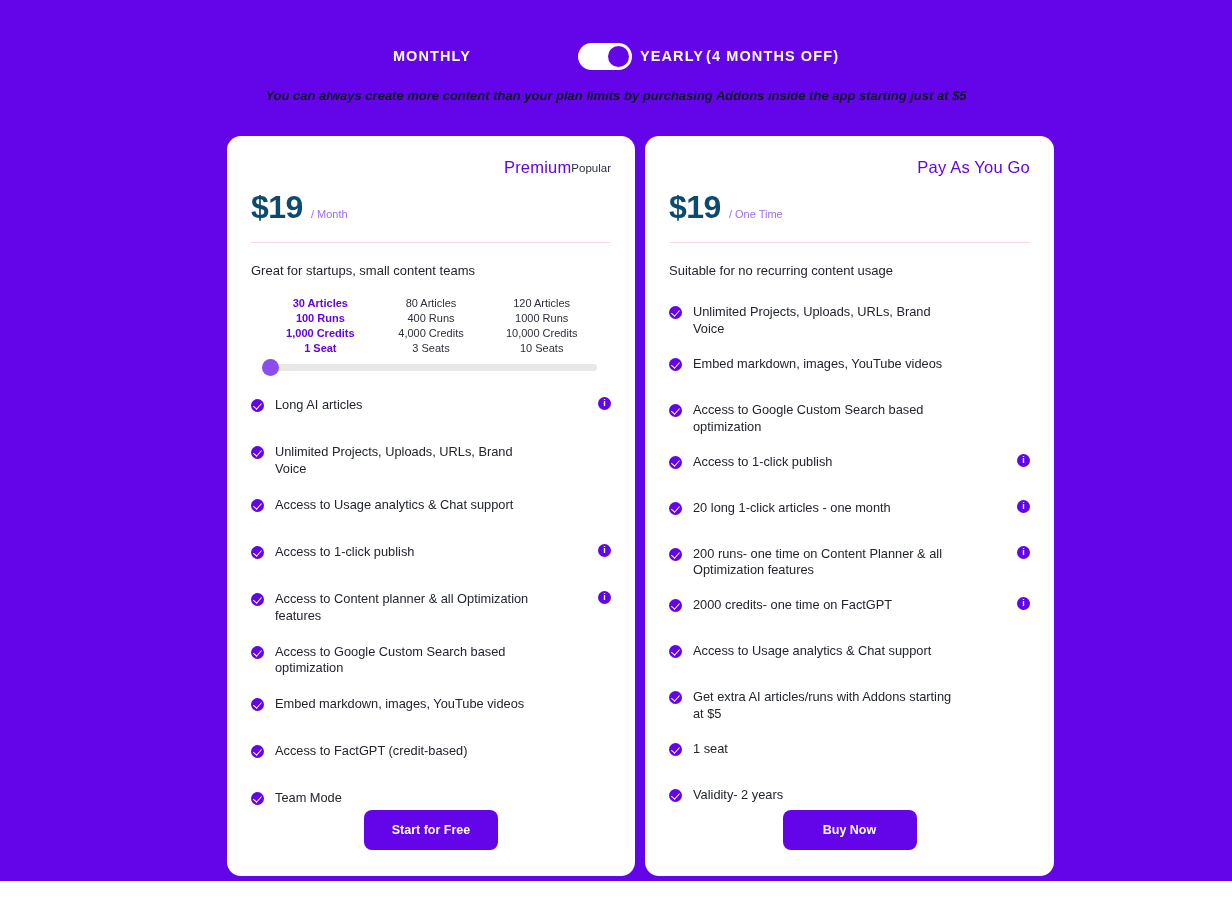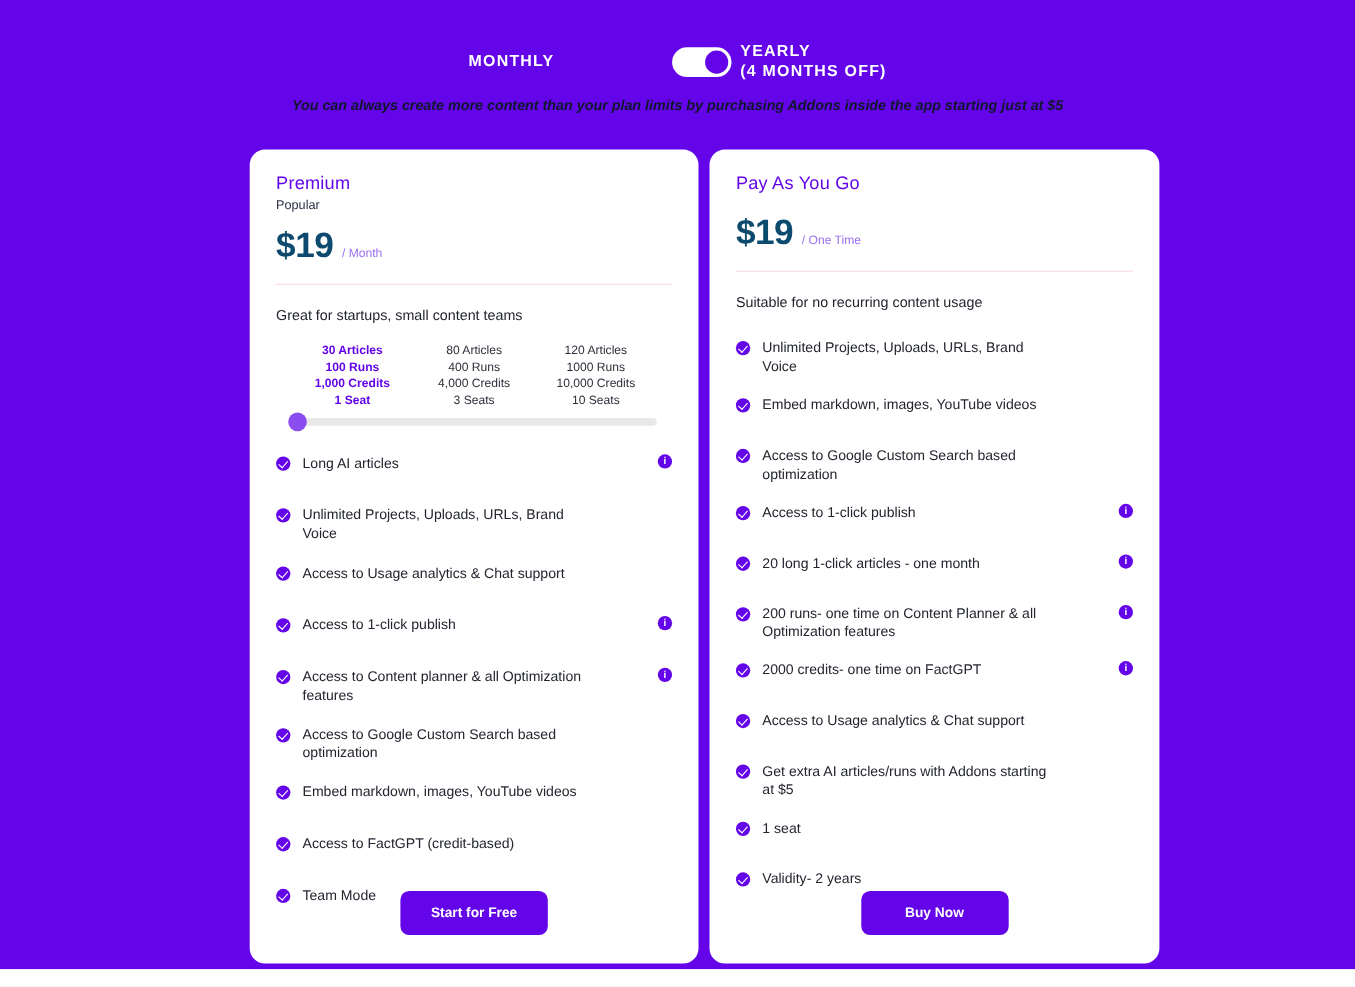--- a/index.html
+++ b/index.html
@@ -59,21 +59,21 @@
   .billing-toggle .knob {
     position: absolute;
     right: 3px; top: 3px;
     width: 21px; height: 21px;
     border-radius: 50%;
     background: #6305e8;
   }
   .billing-right {
     margin-left: 8px;
     display: flex;
-    flex-direction: column;
+    flex-direction: row;
     gap: 2px;
   }
   .billing-right .billing-label { letter-spacing: 1.1px; }
 
   
   .addon-note {
     position: absolute;
     left: 0; top: 88px;
     width: 1232px;
     text-align: center;
@@ -96,23 +96,22 @@
     background: #ffffff;
     border-radius: 14px;
     position: relative;
     padding: 22px 24px 0 24px;
   }
   .card.left  { width: 408px; }
   .card.right { width: 409px; }
 
   .card-head {
     display: flex;
-    justify-content: space-between;
+    justify-content: flex-end;
     align-items: flex-start;
-    flex-direction: column;
   }
   .plan-name {
     color: #6305e8;
     font-size: 16.5px;
     font-weight: 400;
     letter-spacing: 0.2px;
   }
   .popular-tag {
     color: #2b2f44;
     font-size: 11.5px;

